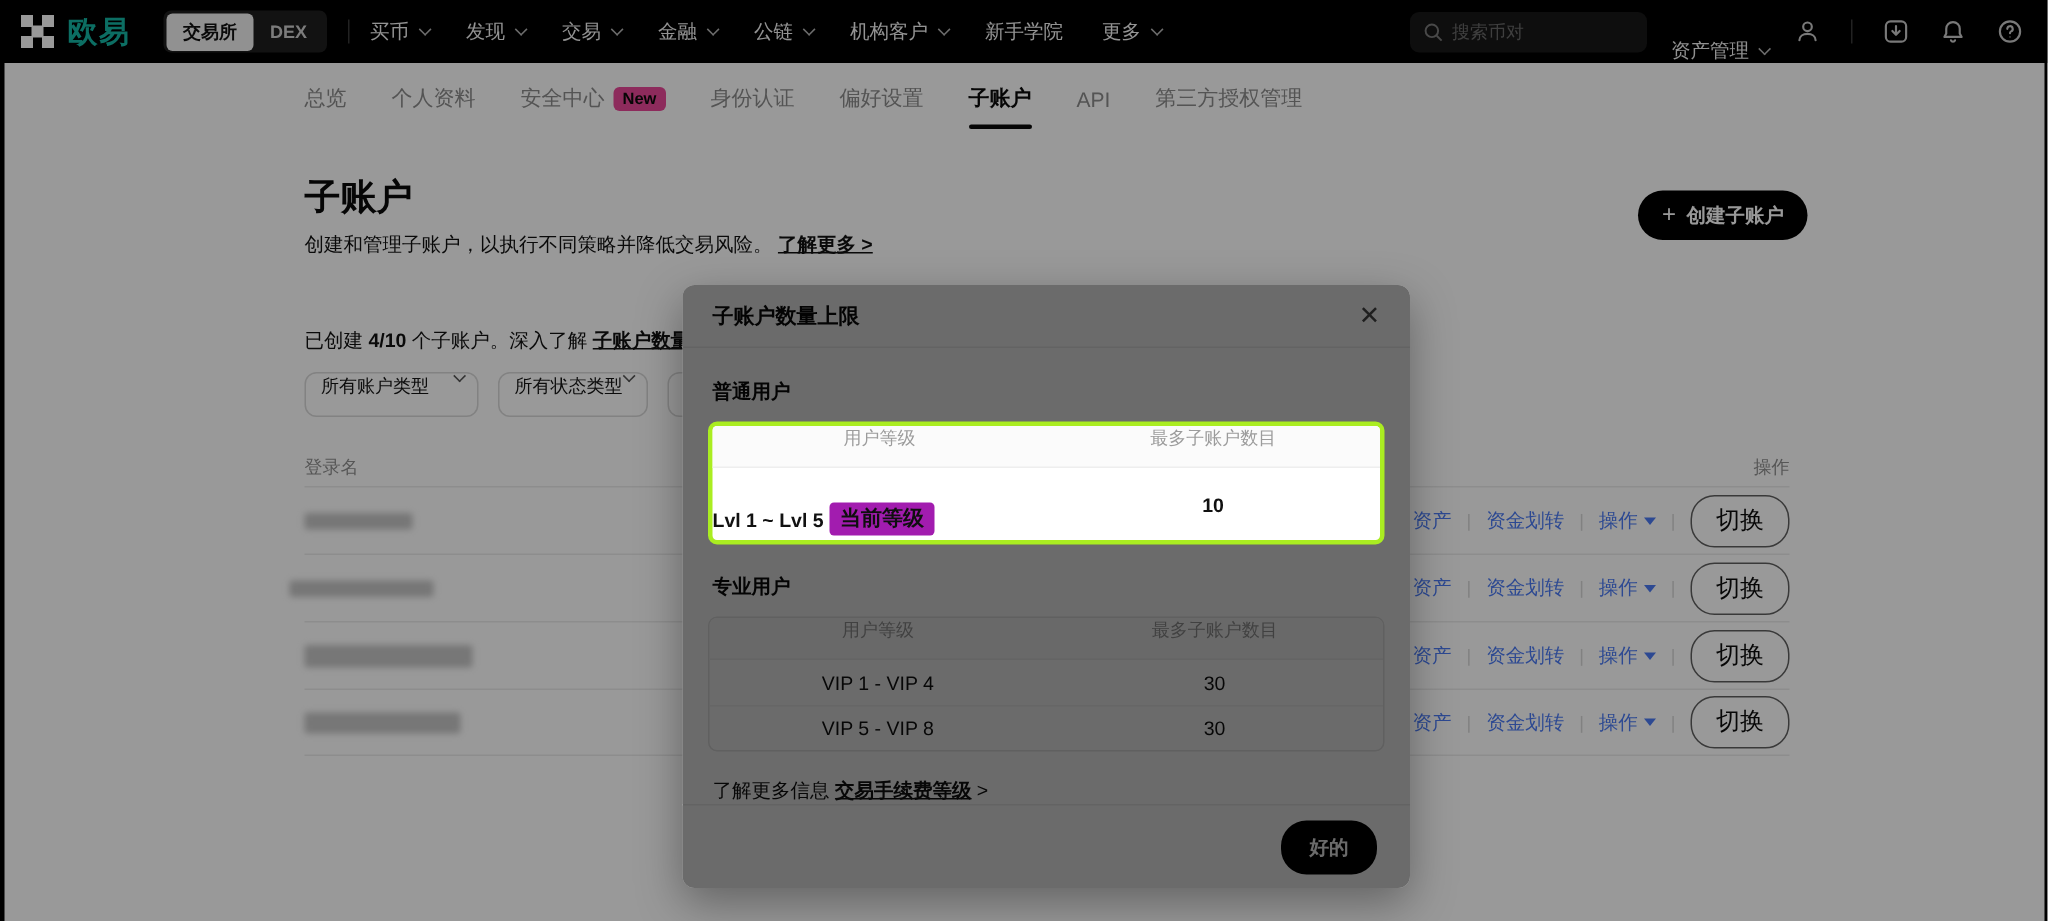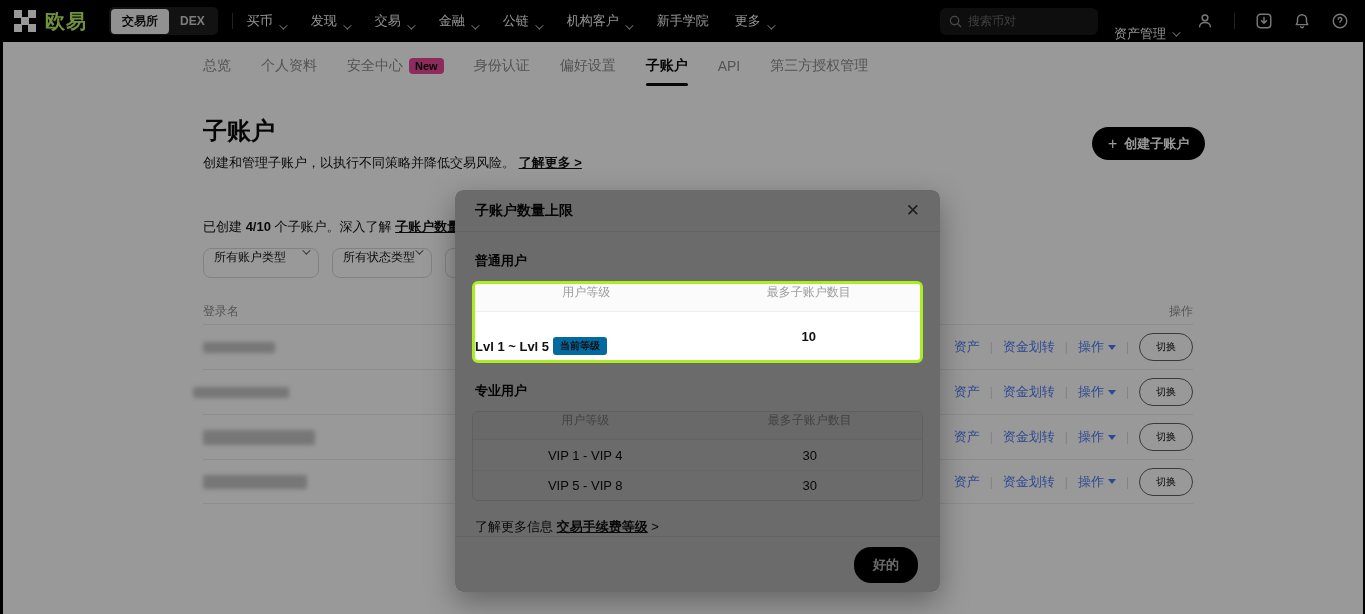--- a/index.html
+++ b/index.html
@@ -6,27 +6,27 @@
   html,body { width:1365px; height:614px; overflow:hidden; }
   body { font-family:"Liberation Sans","DejaVu Sans",sans-serif; background:#fff; position:relative; }
 
   
   .nav { position:absolute; top:0; left:0; right:0; height:42px; background:#000; display:flex; align-items:center; padding:0 14px; z-index:1; }
   .logo-wrap { display:flex; align-items:center; gap:9px; }
   .okx-mark { position:relative; width:22px; height:22px; }
   .okx-mark i { position:absolute; width:8px; height:8px; background:#fff; }
   .okx-mark i:nth-child(1){left:0;top:0;} .okx-mark i:nth-child(2){right:0;top:0;}
   .okx-mark i:nth-child(3){left:7px;top:7px;} .okx-mark i:nth-child(4){left:0;bottom:0;} .okx-mark i:nth-child(5){right:0;bottom:0;}
-  .logo-text { color:#bef264; font-size:20px; font-weight:bold; letter-spacing:1px; }
+  .logo-text { color:#14b8a6; font-size:20px; font-weight:bold; letter-spacing:1px; }
   .toggle { margin-left:22px; background:#1e1e1e; border-radius:5px; padding:2px; display:flex; align-items:center; height:28px; }
   .toggle .chip { font-size:12px; padding:4px 11px; border-radius:4px; color:#cfcfcf; font-weight:bold; cursor:pointer; }
   .toggle .chip.sel { background:#f2f2f2; color:#111; }
   .nav-sep { width:1px; height:16px; background:#3a3a3a; margin:0 14px; }
   .menu { display:flex; align-items:center; gap:26px; }
-  .menu-item { display:flex; align-items:flex-end; gap:6px; color:#f5f5f5; font-size:13px; cursor:pointer; white-space:nowrap; }
+  .menu-item { display:flex; align-items:center; gap:6px; color:#f5f5f5; font-size:13px; cursor:pointer; white-space:nowrap; }
   .caret { width:6px; height:6px; border-right:1.4px solid #b5b5b5; border-bottom:1.4px solid #b5b5b5; transform:rotate(45deg) translateY(-2px); display:inline-block; }
   .nav-right { margin-left:auto; display:flex; align-items:center; gap:16px; }
   .search { width:158px; height:27px; background:#181818; border-radius:6px; display:flex; align-items:center; padding:0 9px; gap:6px; }
   .search input { background:transparent; border:none; outline:none; color:#bbb; font-size:12px; width:110px; font-family:inherit; }
   .search input::placeholder { color:#6a6a6a; }
   .nav-icon { display:flex; align-items:center; justify-content:center; width:22px; height:22px; cursor:pointer; }
   .nav-icon svg { stroke:#cacaca; fill:none; stroke-width:1.6; }
   .assets { display:flex; align-items:center; gap:6px; color:#f0f0f0; font-size:13px; cursor:pointer;margin-top:26px; }
 
   
@@ -59,21 +59,21 @@
   .col-actions { flex:1; text-align:right; }
   .info-i { width:13px; height:13px; border:1px solid #a5a5a5; border-radius:50%; font-size:9px; color:#8f8f8f; display:inline-flex; align-items:center; justify-content:center; }
   .t-row { display:flex; align-items:center; height:45px; border-top:1px solid #ececec; }
   .t-row:last-child { border-bottom:1px solid #ececec; }
   .blob { height:11px; background:#c6c6c6; border-radius:2px; filter:blur(2px); }
   .t-row .type { font-size:13px; color:#0c0c0c; }
   .actions { flex:1; display:flex; justify-content:flex-end; align-items:center; gap:10px; font-size:13px; }
   .a-link { color:#4c7bf4; cursor:pointer; display:flex; align-items:center; gap:4px; white-space:nowrap; }
   .tri { width:0; height:0; border-left:4px solid transparent; border-right:4px solid transparent; border-top:5px solid #4c7bf4; display:inline-block; }
   .a-sep { color:#d8d8d8; font-size:12px; }
-  .switch-btn { border:1px solid #606060; background:#fff; border-radius:16px; padding:6px 16px; font-size:10px; color:#0c0c0c; cursor:pointer; font-family:Liberation Mono, monospace; }
+  .switch-btn { border:1px solid #606060; background:#fff; border-radius:16px; padding:6px 16px; font-size:16px; color:#0c0c0c; cursor:pointer; font-family:Liberation Mono, monospace; }
 
   
   .backdrop { position:absolute; inset:0; background:rgba(0,0,0,0.4); z-index:50; }
 
   
   .modal { position:absolute; left:455px; top:190px; width:485px; height:402px; background:#fff; border-radius:8px; z-index:60; box-shadow:0 10px 30px rgba(0,0,0,0.35); }
   .modal-dim { position:absolute; inset:0; background:rgba(0,0,0,0.58); border-radius:8px; z-index:5; pointer-events:none; }
   .m-head { height:42px; display:flex; align-items:center; justify-content:space-between; padding:0 20px; border-bottom:1px solid #ececec; }
   .m-title { font-size:14px; font-weight:bold; color:#0a0a0a; }
   .m-close { font-size:17px; color:#4a4a4a; cursor:pointer; line-height:1; }
@@ -83,21 +83,21 @@
   .lvl-table.hl { border:3px solid #aaed21; position:relative; z-index:6; background:#fff; }
   .lvl-table.gray { border:1px solid #e4e4e4; margin-bottom:0; }
   .lt-head { display:flex; height:28px; align-items:flex-start; background:#fbfbfb; border-bottom:1px solid #eee; font-size:12px; color:#9c9c9c; }
   .lt-head div, .lt-row div { width:50%; text-align:center; }
   .lt-row { display:flex; align-items:center; font-size:13px; color:#111; }
   .lvl-table.hl .lt-row { height:48px; }
   .lvl-table.gray .lt-row { height:30px; }
   .lvl-table.gray .lt-row + .lt-row { border-top:1px solid #f2f2f2; }
   .lvl-cell { display:flex; align-items:center; gap:4px;margin-top:20px; }
   .lvl-name { font-weight:bold; }
-  .cur-badge { background:#0369a1; color:#0f0f0f; font-size:10px; font-weight:bold; padding:2px 7px; border-radius:3px; }
+  .cur-badge { background:#a21caf; color:#0f0f0f; font-size:14px; font-weight:bold; padding:2px 7px; border-radius:3px; }
   .max-val { font-weight:bold; }
   .m-more { font-size:13px; color:#121212; margin:17px 0 0 3px; }
   .m-more .lnk { font-weight:bold; text-decoration:underline; cursor:pointer; }
   .m-foot { position:absolute; left:0; right:0; bottom:0; height:56px; border-top:1px solid #ececec; display:flex; align-items:center; justify-content:flex-end; padding:0 22px; }
   .ok-btn { background:#000; color:#fff; border:none; border-radius:17px; padding:9px 19px; font-size:13px; font-weight:bold; cursor:pointer; font-family:inherit; }
 
   .edge { position:absolute; top:0; bottom:0; width:3px; background:#000; z-index:70; }
   .edge.l { left:0; } .edge.r { right:0; width:2px; }
 </style>
 </head>

